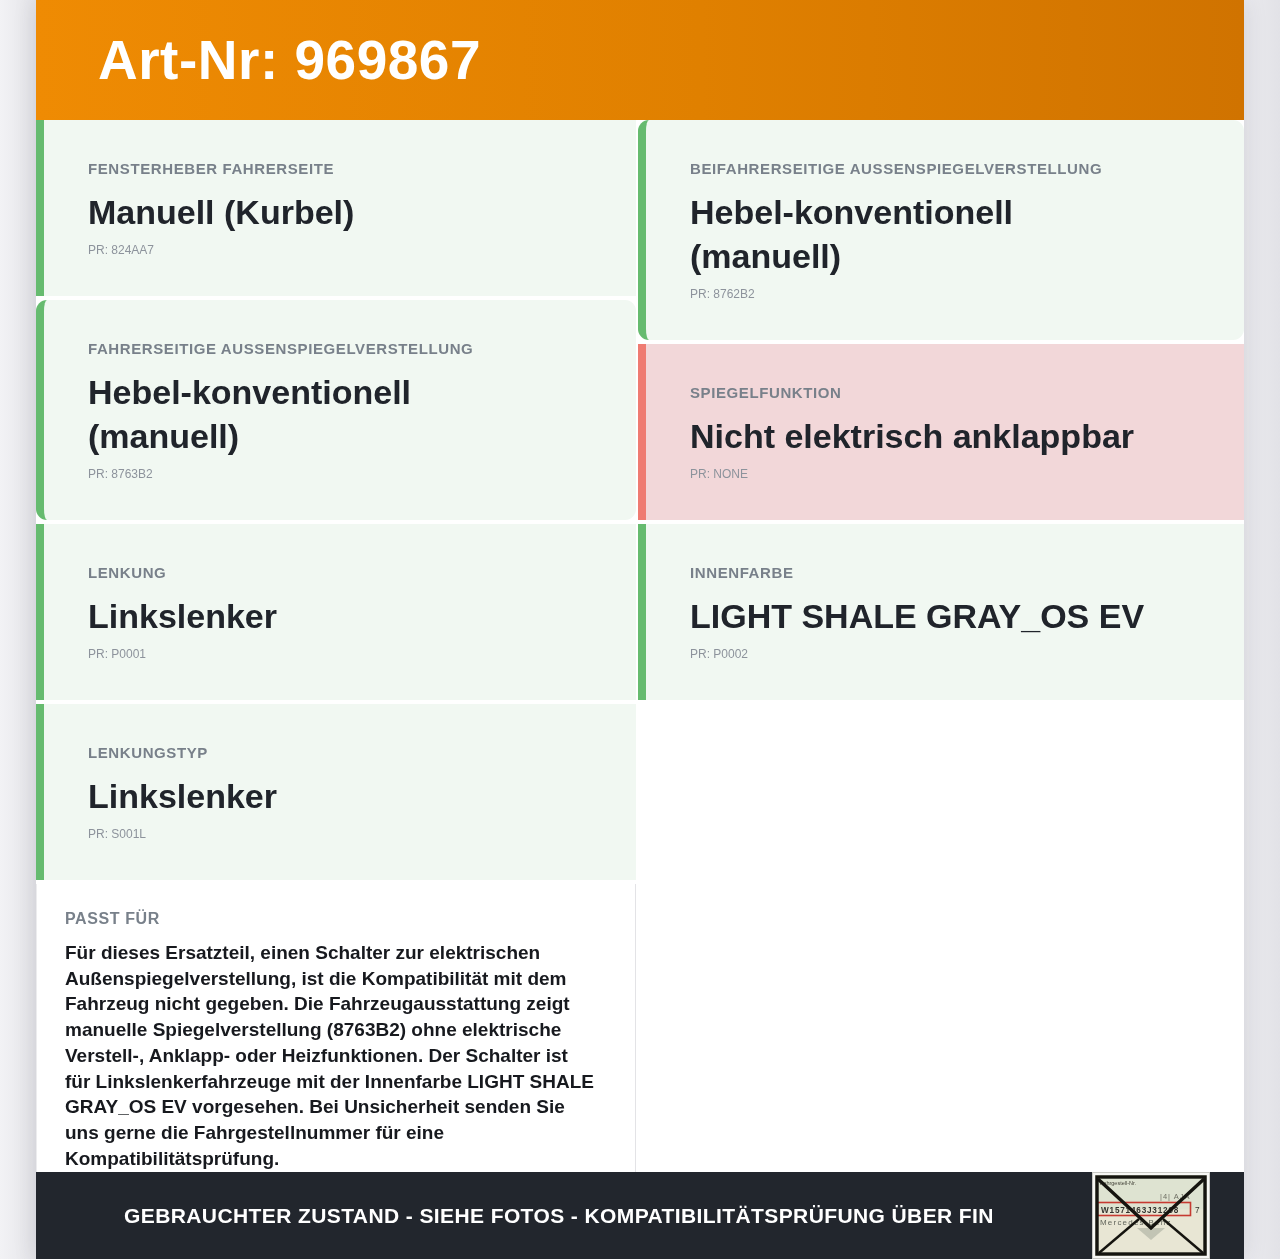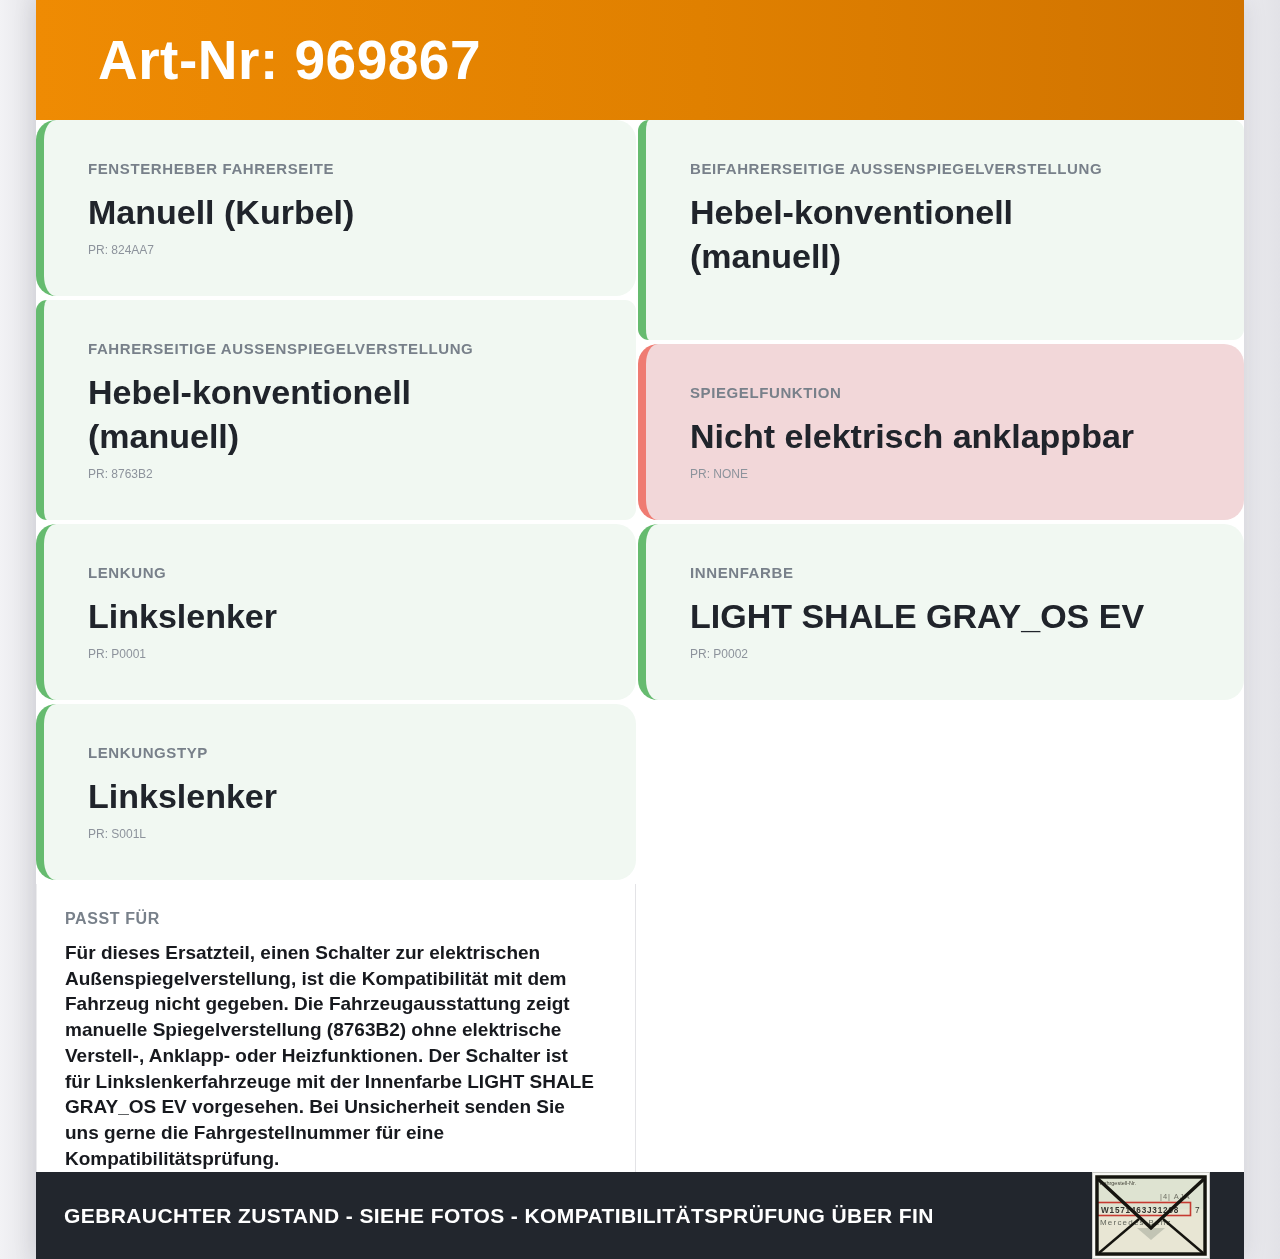--- a/index.html
+++ b/index.html
@@ -25,21 +25,21 @@
   
   .content { flex:1 1 auto; display:flex; gap:2px; background:#ffffff; overflow:hidden; }
   .col { display:flex; flex-direction:column; gap:4px; }
   .col-left  { width:600px; flex:0 0 600px; }
   .col-right { flex:1 1 auto; }
   
   .card {
     background:#f1f8f2; border-left:8px solid #66bb6f;
     padding:40px 40px 0 44px; overflow:hidden;
   }
-  .card.h1 { height:176px; flex:0 0 176px;border-radius:20px; }
+  .card.h1 { height:176px; flex:0 0 176px; }
   .card.h2 { height:220px; flex:0 0 220px;border-radius:11px; }
   .card.error { background:#f2d7d9; border-left-color:#ef7b72; }
   .card .lbl {
     font-size:15px; font-weight:700; color:#78808a;
     letter-spacing:.6px; text-transform:uppercase; margin-bottom:13px;
   }
   .card .val {
     font-size:34px; font-weight:700; color:#20242b;
     line-height:44px; max-width:470px; margin-bottom:9px;
   }
@@ -59,21 +59,21 @@
     line-height:25.7px; max-width:548px;
   }
   .filler { flex:1 1 auto; background:#ffffff; }
   
   .ftr {
     height:87px; flex:0 0 87px; background:#22262d;
     position:relative; display:flex; align-items:center;
   }
   .ftr .ftxt {
     color:#ffffff; font-size:21px; font-weight:700; letter-spacing:.4px;
-    text-transform:uppercase; padding-left:28px; white-space:nowrap;text-align:right;
+    text-transform:uppercase; padding-left:88px; white-space:nowrap;text-align:right;
   }
   .stamp { position:absolute; right:34px; bottom:0; width:118px; height:87px; display:block; }
 </style>
 </head>
 <body>
 
 <div class="app">
 
   <div class="hdr">
     <h1>Art-Nr: 969867</h1>
@@ -112,20 +112,21 @@
         <div class="txt">Für dieses Ersatzteil, einen Schalter zur elektrischen Außenspiegelverstellung, ist die Kompatibilität mit dem Fahrzeug nicht gegeben. Die Fahrzeugausstattung zeigt manuelle Spiegelverstellung (8763B2) ohne elektrische Verstell-, Anklapp- oder Heizfunktionen. Der Schalter ist für Linkslenkerfahrzeuge mit der Innenfarbe LIGHT SHALE GRAY_OS EV vorgesehen. Bei Unsicherheit senden Sie uns gerne die Fahrgestellnummer für eine Kompatibilitätsprüfung.</div>
       </div>
 
     </div>
 
     <div class="col col-right">
 
       <div class="card h2">
         <div class="lbl">BEIFAHRERSEITIGE AUSSENSPIEGELVERSTELLUNG</div>
         <div class="val">Hebel-konventionell (manuell)</div>
+        <div class="pr">PR: 8762B2</div>
       </div>
 
       <div class="card h1 error">
         <div class="lbl">SPIEGELFUNKTION</div>
         <div class="val">Nicht elektrisch anklappbar</div>
         <div class="pr">PR: NONE</div>
       </div>
 
       <div class="card h1">
         <div class="lbl">INNENFARBE</div>

